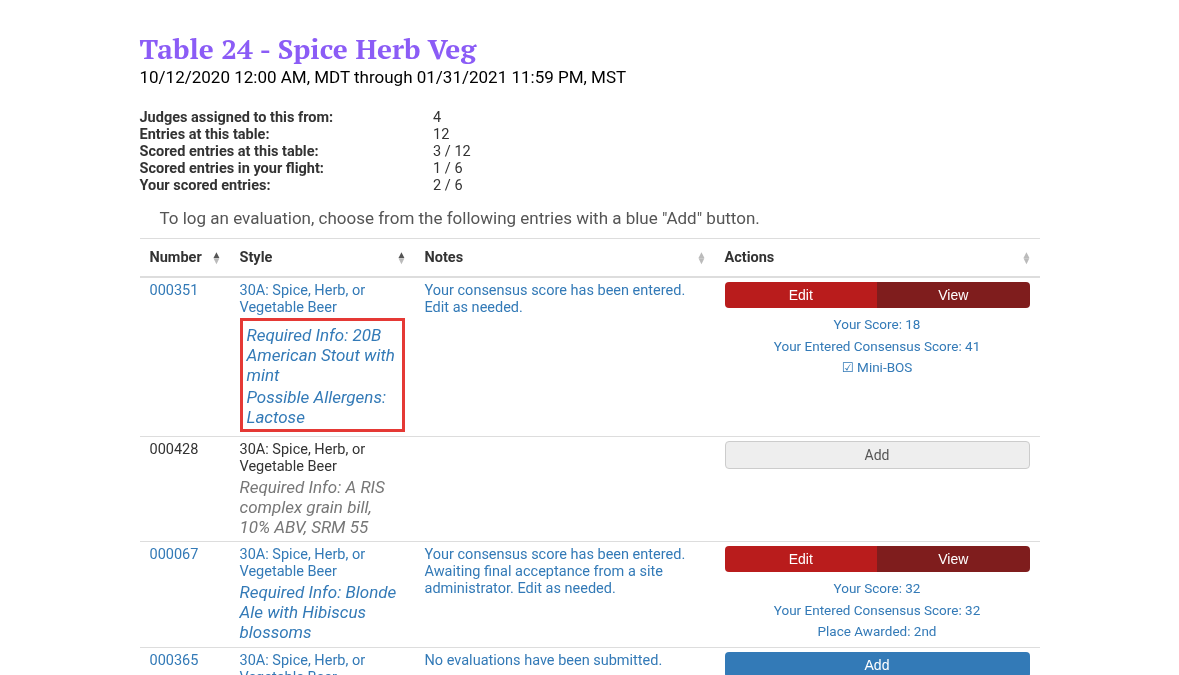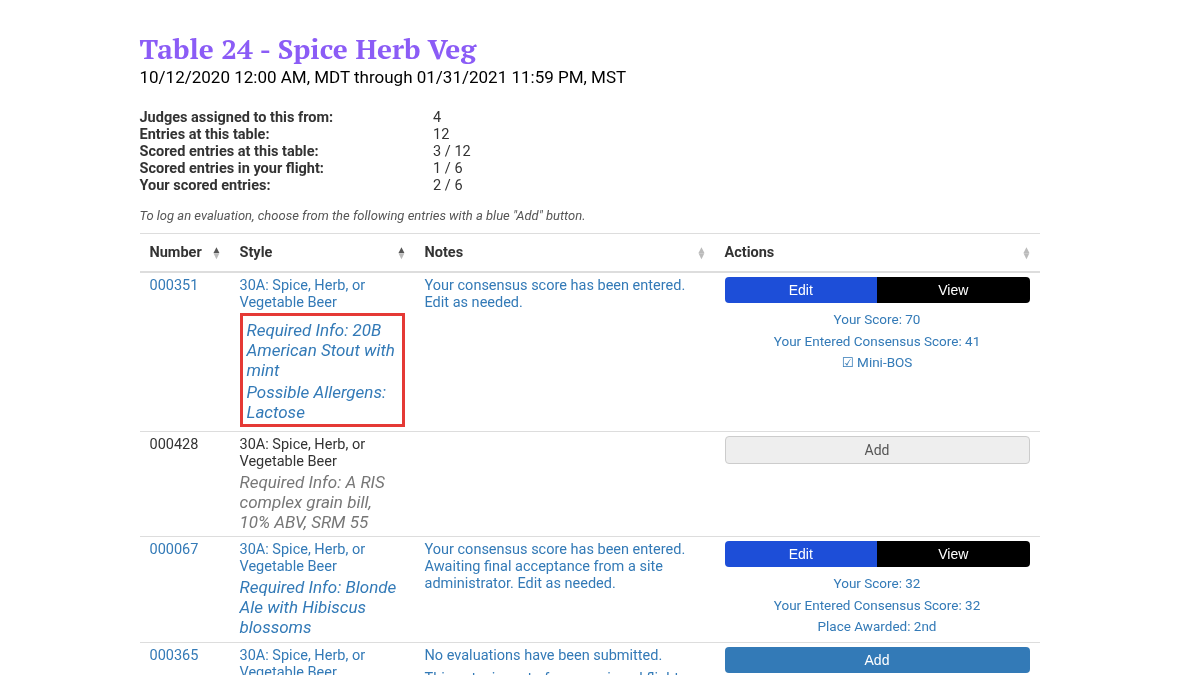--- a/index.html
+++ b/index.html
@@ -4,42 +4,42 @@
 <style>
 * { box-sizing: border-box; margin: 0; padding: 0; }
 body { font-family: -apple-system, BlinkMacSystemFont, "Segoe UI", Roboto, "Helvetica Neue", Arial, sans-serif; color: #333; background: #fff; }
 .container { max-width: 940px; margin: 0 auto; padding: 30px 20px; }
 h1 { font-family: "PT Serif", Georgia, serif; font-size: 28px; font-weight: 700; color: #8b5cf6; margin-bottom: 0; }
 .subtitle { color: #000000; font-size: 17px; margin-bottom: 22px; }
 .stats { display: table; font-size: 14.5px; margin-bottom: 14px; }
 .stats-row { display: table-row; }
 .stats-label { display: table-cell; font-weight: 700; padding-right: 100px; }
 .stats-value { display: table-cell; font-weight: 400; }
-.instruction { font-style: italic; color: #555; font-size: 13px; margin-bottom: 10px; }
+.instruction { color: #555; font-size: 17px; margin-bottom: 10px; margin-left: 20px; }
 table { width: 100%; border-collapse: collapse; font-size: 14.5px; }
 thead th { background: #fff; border-top: 1px solid #ddd; border-bottom: 2px solid #ddd; text-align: left; padding: 10px 10px; font-weight: 700; position: relative; }
 thead th .sort { position: absolute; right: 8px; top: 50%; transform: translateY(-50%); color: #bbb; font-size: 10px; line-height: 6px; }
 thead th .sort .u { display: block; }
 thead th .sort .d { display: block; }
 thead th .sort .active { color: #555; }
 thead th.num-col { width: 90px; }
 thead th.style-col { width: 185px; }
 thead th.actions-col { width: 325px; }
 tbody td { border-top: 1px solid #ddd; padding: 4px 10px; vertical-align: top; }
 .link { color: #337ab7; }
 .highlight td:first-child, .highlight .style-wrap, .highlight .notes-text { color: #337ab7; }
 .highlight .req { color: #337ab7; }
 .style-wrap { }
 .style-name { }
 .req { display: block; font-style: italic; font-size: 17px; color: #777; margin-top: 2px; }
 .notes-text { }
 .btn-row { display: flex; width: 100%; margin-bottom: 6px; }
 .btn { flex: 1; text-align: center; padding: 5px 0; font-size: 14px; color: #fff; border: none; cursor: pointer; }
-.btn-edit { background: #1d4ed8; border-top-left-radius: 4px; border-bottom-left-radius: 4px; }
-.btn-view { background: #000000; border-top-right-radius: 4px; border-bottom-right-radius: 4px; }
+.btn-edit { background: #b91c1c; border-top-left-radius: 4px; border-bottom-left-radius: 4px; }
+.btn-view { background: #7f1d1d; border-top-right-radius: 4px; border-bottom-right-radius: 4px; }
 .btn-add-full { width: 100%; background: #337ab7; color: #fff; padding: 5px 0; text-align: center; border-radius: 4px; border: none; cursor: pointer; font-size: 14px; }
 .btn-add-disabled { width: 100%; background: #eee; color: #555; padding: 5px 0; text-align: center; border-radius: 4px; border: 1px solid #ccc; font-size: 14px; }
 .score-info { text-align: center; color: #337ab7; font-size: 13.5px; line-height: 1.6; }
 .redbox { border: 3px solid #e53935; padding: 2px 4px; margin-top: 2px; display: inline-block; }
 .notes-p { margin-bottom: 6px; }
 </style>
 </head>
 <body>
 
 <div class="container">
@@ -119,21 +119,21 @@
         </td>
         <td>
             <div class="notes-text">Your consensus score has been entered. Edit as needed.</div>
           </td>
         <td>
           <div class="btn-row">
             <button class="btn btn-edit">Edit</button>
             <button class="btn btn-view">View</button>
           </div>
           <div class="score-info">
-            <div>Your Score: 70</div>
+            <div>Your Score: 18</div>
             <div>Your Entered Consensus Score: 41</div>
             <div><span>☑</span> <span>Mini-BOS</span></div>
           </div>
         </td>
       </tr>
 
       <tr>
         <td><span>000428</span></td>
         <td>
           <div class="style-wrap">

